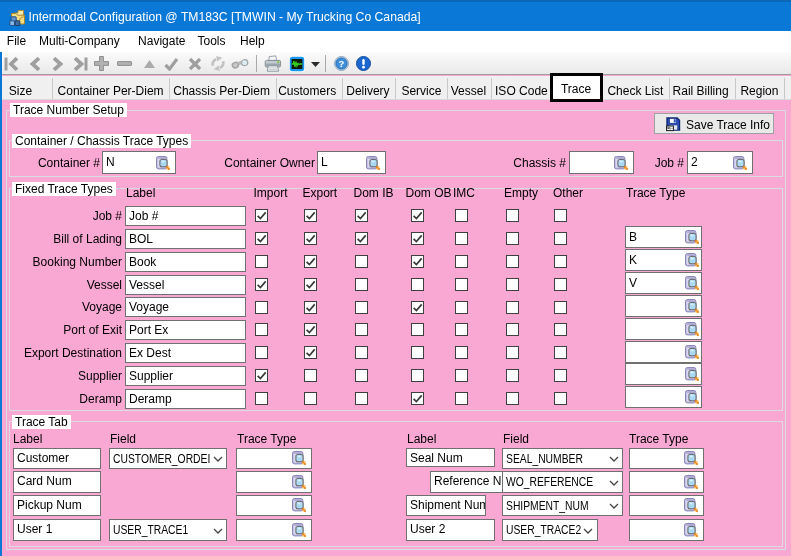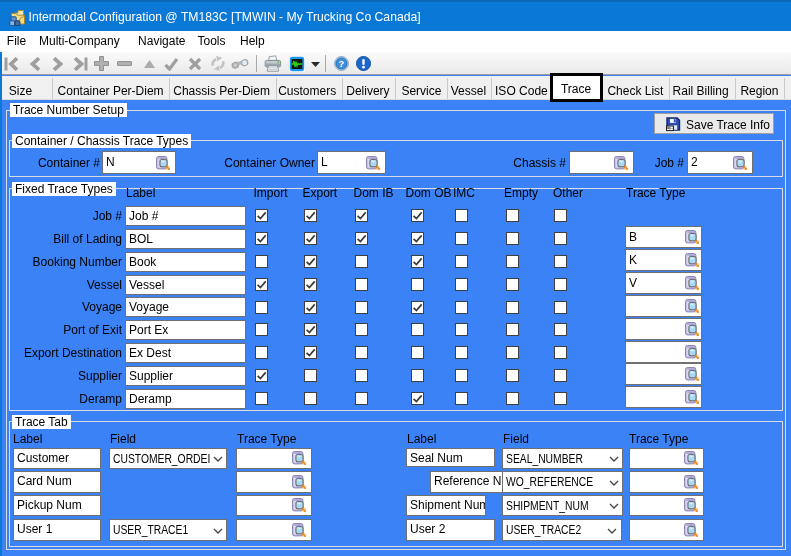--- a/index.html
+++ b/index.html
@@ -1,15 +1,15 @@
 <!DOCTYPE html>
 <html><head><meta charset="utf-8"><style>
 *{margin:0;padding:0;box-sizing:border-box}
 body{width:791px;height:556px;font-family:"Liberation Sans",sans-serif;font-size:12px;color:#000;background:#fff;overflow:hidden}
-#w{position:relative;width:791px;height:556px;background:#3b82f6}
+#w{position:relative;width:791px;height:556px;background:#f9a8d4}
 .ab{position:absolute}
 #title{left:0;top:0;width:791px;height:31px;background:#0a78d7;border-top:2px solid #0c67b6}
 #title .txt{position:absolute;left:28.5px;top:8px;color:#fff;font-size:12.2px;white-space:nowrap}
 #lborder{left:0;top:31px;width:2px;height:525px;background:#0a78d7}
 #menu{left:0;top:31px;width:791px;height:21px;background:#fff}
 .mi{position:absolute;top:2.5px;font-size:12px;white-space:nowrap}
 #tbar{left:2px;top:52px;width:789px;height:23px;background:linear-gradient(#fbfbfb,#e9e9e9);border-bottom:1px solid #9e9e9e}
 #tabs{left:2px;top:76px;width:789px;height:24px;background:#f0f0f0;border-bottom:1px solid #d9d9d9}
 .tab{position:absolute;top:8px;transform:translateX(-50%);font-size:12px;white-space:nowrap}
 .tsep{position:absolute;top:2px;width:1px;height:21px;background:#c9c9c9}
@@ -606,21 +606,21 @@
         <rect x="2" y="1.4" width="7.6" height="1.6" rx="0.8" fill="#8f8bc0" opacity="0.55"></rect>
         <rect x="3.9" y="3.5" width="7.2" height="7.2" rx="2" fill="#a9d9f5" stroke="#6e6e6e" stroke-width="1.1"></rect>
         <path d="M5.2 4.6 q2 -0.6 3.6 0.6 q-0.2 1.4 -1.8 1.2 q-1.6 -0.2 -1.8 -1.8z" fill="#ddf1fb" opacity="0.95"></path>
         <line x1="10.3" y1="10.3" x2="13.6" y2="13.6" stroke="#e8841c" stroke-width="2.1"></line>
         <circle cx="12.6" cy="11" r="0.9" fill="#f9b95c"></circle>
         <circle cx="11" cy="12.7" r="0.9" fill="#f9b95c"></circle>
         <circle cx="12.9" cy="12.9" r="0.8" fill="#f0922c"></circle>
       </svg>
     </div>
 <div class="inp" style="left:406px;top:519px;width:89px;height:21.5px;line-height:19px">User 2</div>
-<div class="sel" style="left:501.5px;top:519px;width:120px;height:21.5px"><b>USER_TRACE2</b><span class="chevbox">
+<div class="sel" style="left:501.5px;top:519px;width:96px;height:21.5px"><b>USER_TRACE2</b><span class="chevbox">
         <svg width="10" height="6" viewBox="0 0 10 6">
           <polyline points="1,1 5,5 9,1" fill="none" stroke="#444" stroke-width="1.3"></polyline>
         </svg>
       </span></div>
 <div class="inp g3" style="left:629px;top:519px;width:75px;height:21.5px;line-height:19px">
       <svg class="lk" width="14" height="14" viewBox="0 0 14 14">
         <rect x="0.5" y="0.5" width="10.4" height="12.4" rx="2" fill="#c0bde4" stroke="#8a85b5"></rect>
         <rect x="1.7" y="1.8" width="3.6" height="9.8" rx="1.5" fill="#dddbf2" opacity="0.9"></rect>
         <rect x="2" y="1.4" width="7.6" height="1.6" rx="0.8" fill="#8f8bc0" opacity="0.55"></rect>
         <rect x="3.9" y="3.5" width="7.2" height="7.2" rx="2" fill="#a9d9f5" stroke="#6e6e6e" stroke-width="1.1"></rect>

